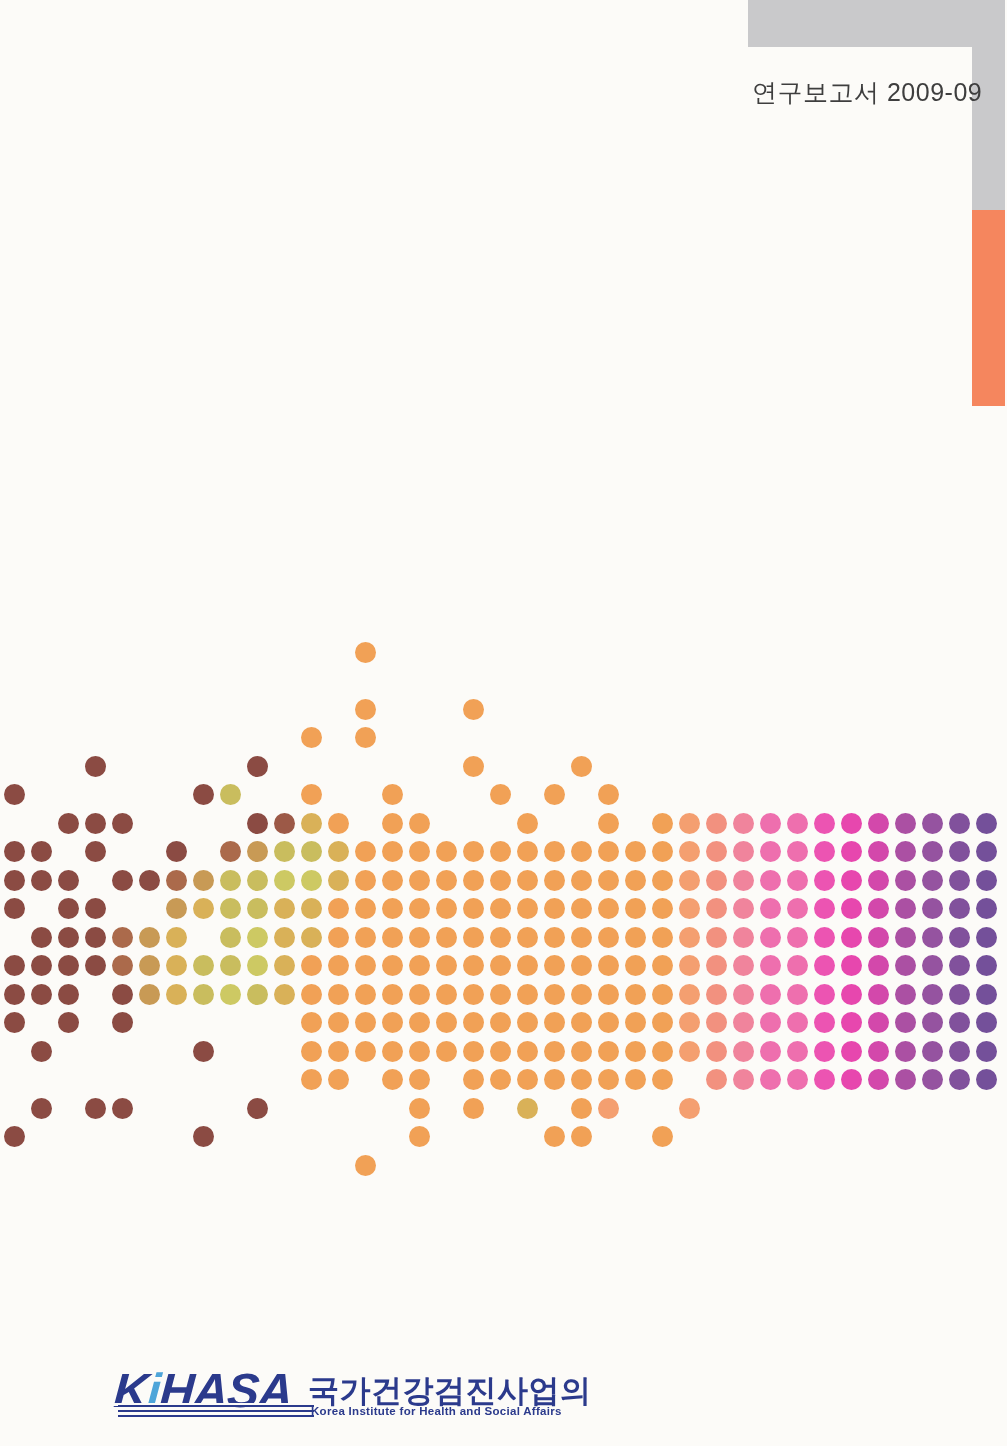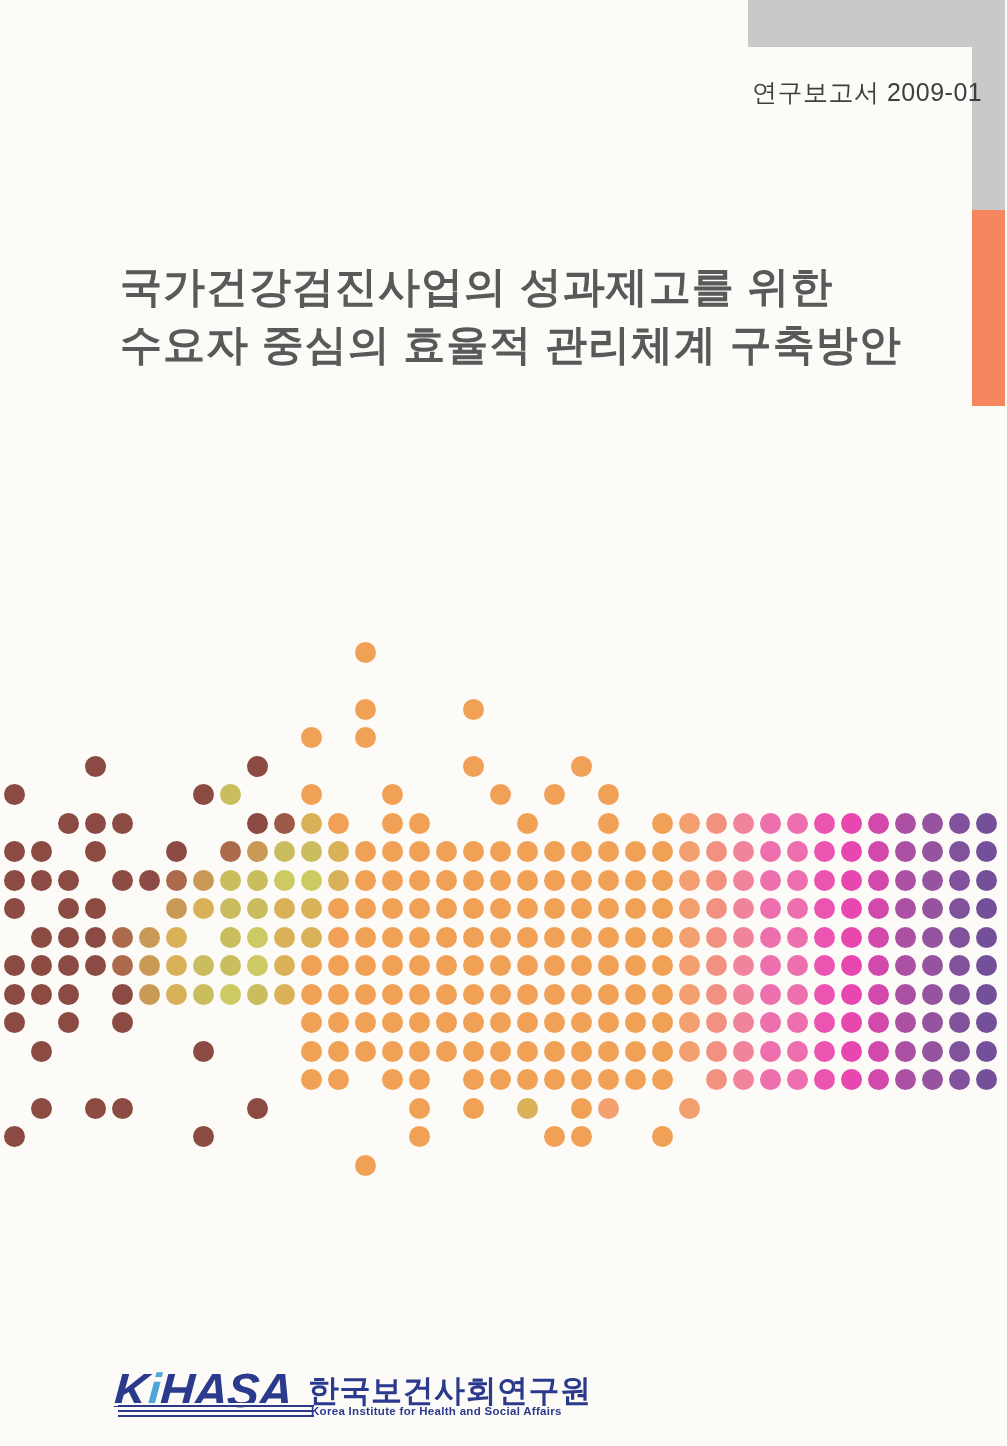--- a/index.html
+++ b/index.html
@@ -82,26 +82,22 @@
 </style>
 </head>
 <body>
 
 <div class="page">
 
   <div class="gray-bar"></div>
   <div class="gray-col"></div>
   <div class="orange-strip"></div>
 
-  <div class="report-no">연구보고서 2009-01</div>
-
-  <div class="title">
-    <div>국가건강검진사업의 성과제고를 위한</div>
-    <div>수요자 중심의 효율적 관리체계 구축방안</div>
-  </div>
+  <div class="report-no">연구보고서 2009-09</div>
+
 
 
   <div id="dot-field">
       <div class="dot" style="left: 354.5px; top: 641.5px; background: rgb(241, 161, 86);"></div>
       <div class="dot" style="left: 354.5px; top: 698.5px; background: rgb(241, 161, 86);"></div>
       <div class="dot" style="left: 462.5px; top: 698.5px; background: rgb(241, 161, 86);"></div>
       <div class="dot" style="left: 300.5px; top: 727px; background: rgb(241, 161, 86);"></div>
       <div class="dot" style="left: 354.5px; top: 727px; background: rgb(241, 161, 86);"></div>
       <div class="dot" style="left: 84.5px; top: 755.5px; background: rgb(139, 75, 67);"></div>
       <div class="dot" style="left: 246.5px; top: 755.5px; background: rgb(139, 75, 67);"></div>
@@ -446,16 +442,16 @@
       <div class="dot" style="left: 543.5px; top: 1126px; background: rgb(241, 161, 86);"></div>
       <div class="dot" style="left: 570.5px; top: 1126px; background: rgb(241, 161, 86);"></div>
       <div class="dot" style="left: 651.5px; top: 1126px; background: rgb(241, 161, 86);"></div>
       <div class="dot" style="left: 354.5px; top: 1154.5px; background: rgb(241, 161, 86);"></div>
     </div>
 
   <div class="logo-wordmark"><span>K</span><span class="i-letter">i</span><span>HASA</span></div>
   <div class="stripe-cut"></div>
   <div class="stripe-lines"></div>
 
-  <div class="logo-kr">한국보건사회연구원</div>
+  <div class="logo-kr">국가건강검진사업의</div>
   <div class="logo-en">Korea Institute for Health and Social Affairs</div>
 
 </div>
 
 </body></html>

